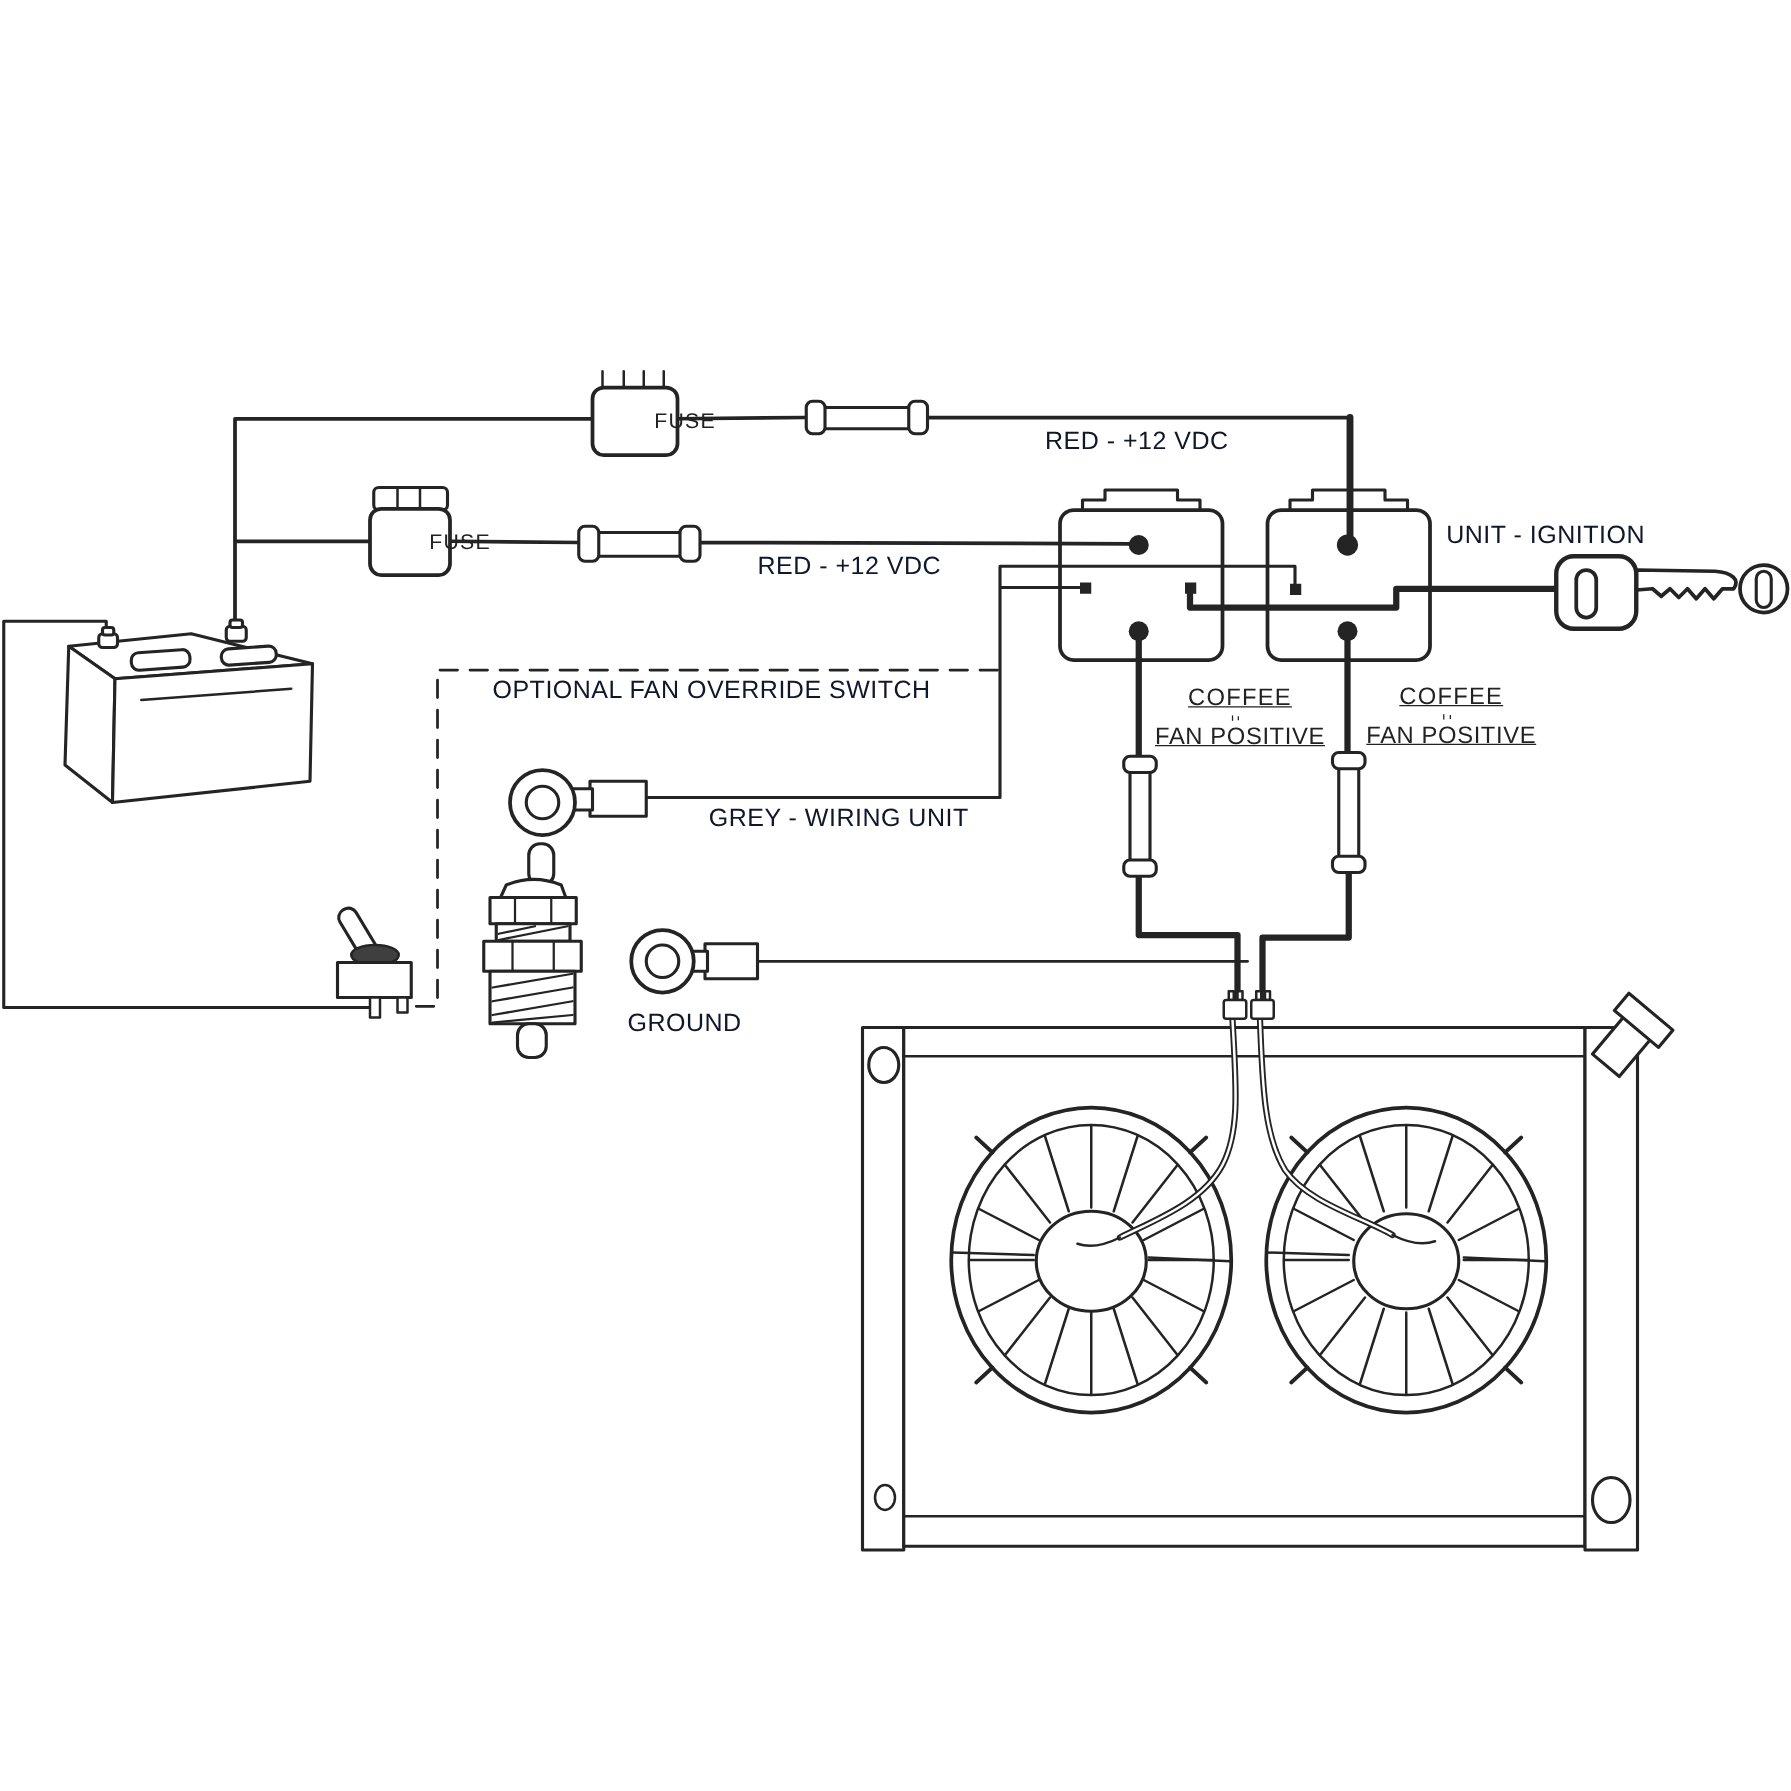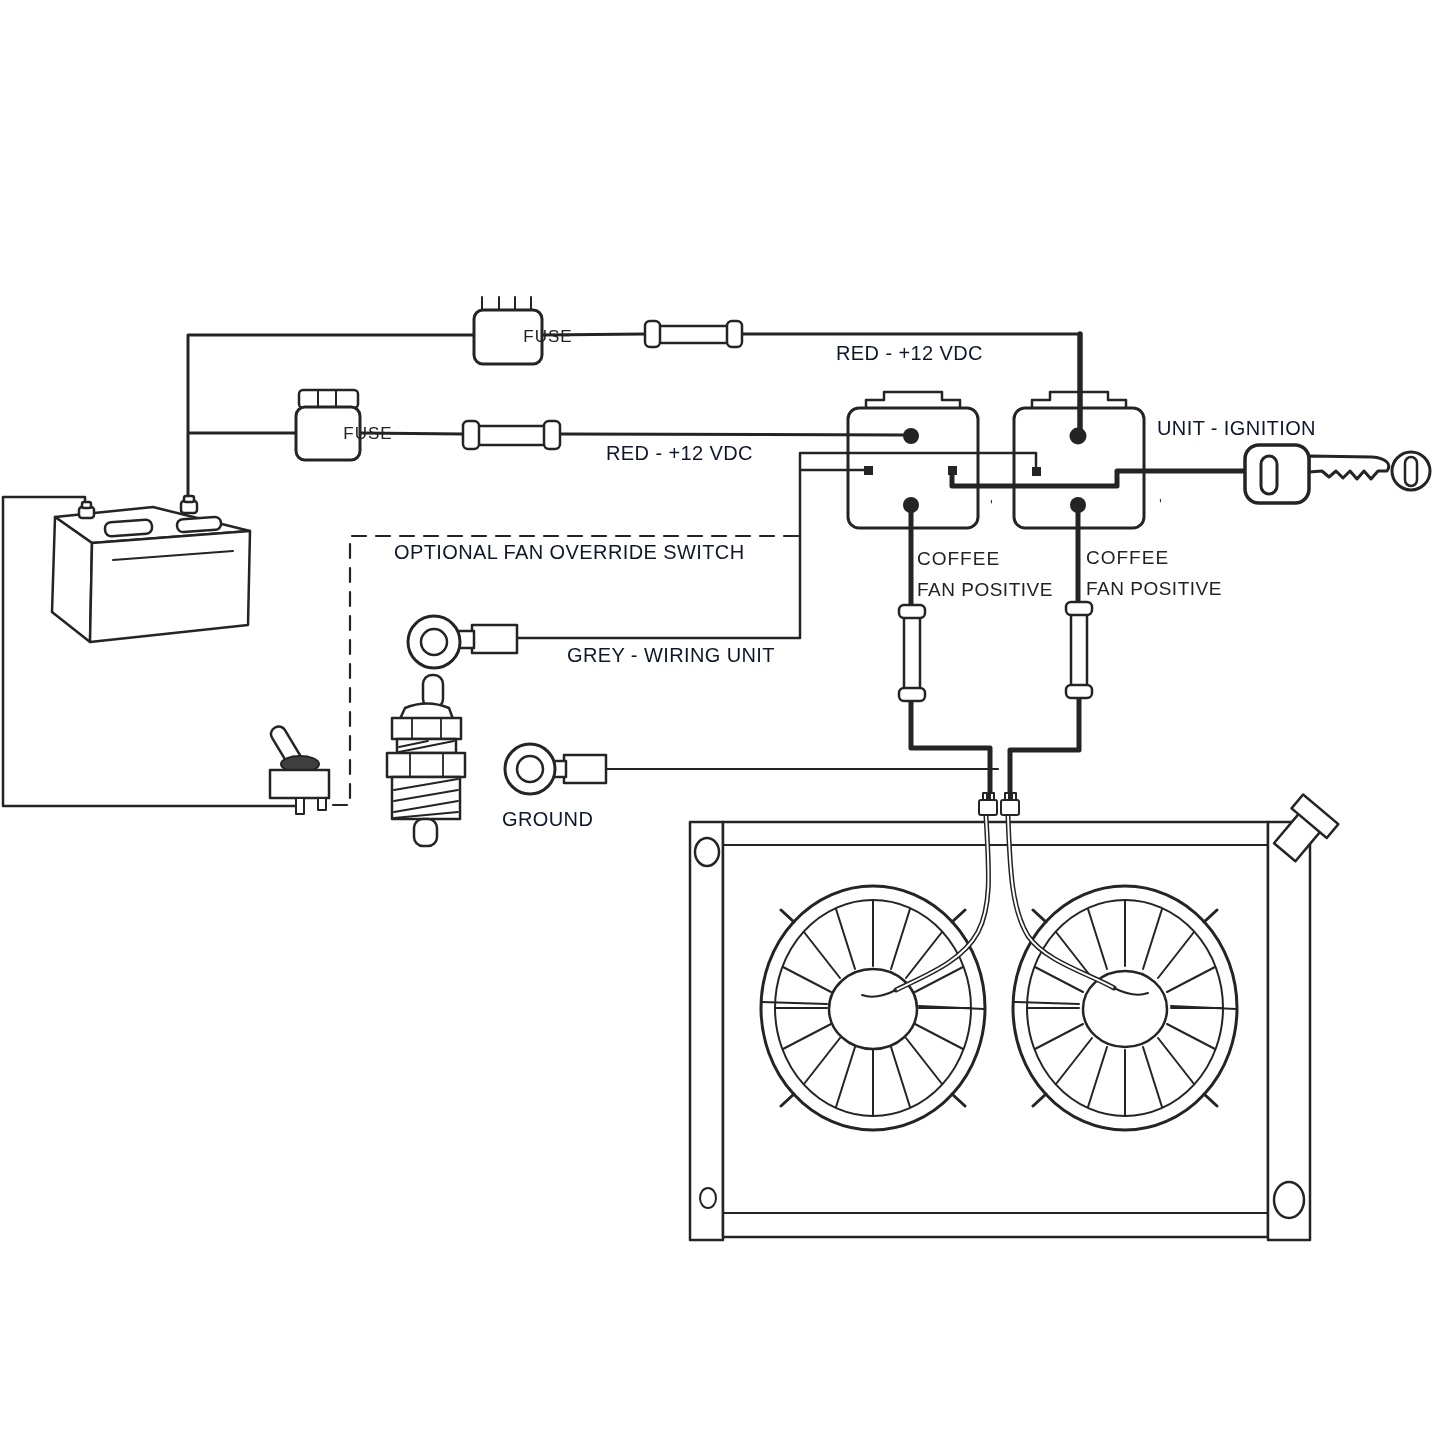--- a/index.html
+++ b/index.html
@@ -3,21 +3,21 @@
 <meta charset="utf-8">
 <style>
   html,body{margin:0;padding:0;background:#ffffff;}
   .stage{position:relative;width:1433px;height:1433px;background:#ffffff;overflow:hidden;
          font-family:"Liberation Sans", sans-serif;color:#1d1d1d;}
   svg{position:absolute;left:0;top:0;}
   .lbl{position:absolute;white-space:nowrap;color:#0f172a;font-size:20px;letter-spacing:.4px;}
   .title{position:absolute;left:250px;top:208px;width:880px;text-align:center;
          font-size:50px;font-weight:bold;letter-spacing:1px;color:#111;}
   .fuse-lbl{position:absolute;text-align:center;font-size:17px;letter-spacing:1px;color:#222;padding-left:40px;}
-  .coffee-blk{position:absolute;width:150px;color:#222;}
+  .coffee-blk{position:absolute;width:150px;text-align:center;color:#222;text-decoration:underline;}
   .coffee-line1{font-size:19px;letter-spacing:1px;}
   .coffee-dash{font-size:13px;line-height:9px;display:block;transform:rotate(90deg);}
   .coffee-line2{font-size:19px;letter-spacing:.5px;}
 </style>
 </head>
 <body>
 
 <div class="stage">
 
 <svg width="1433" height="1433" viewBox="0 0 1433 1433">

